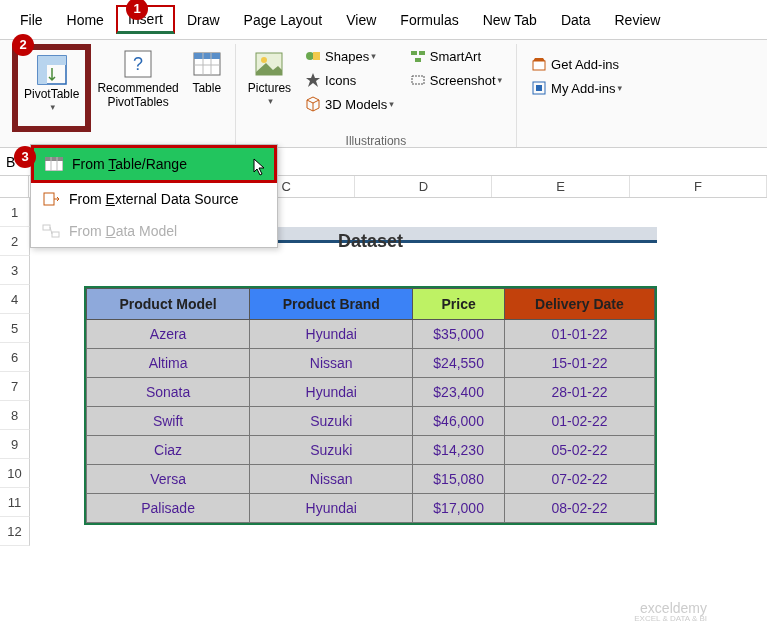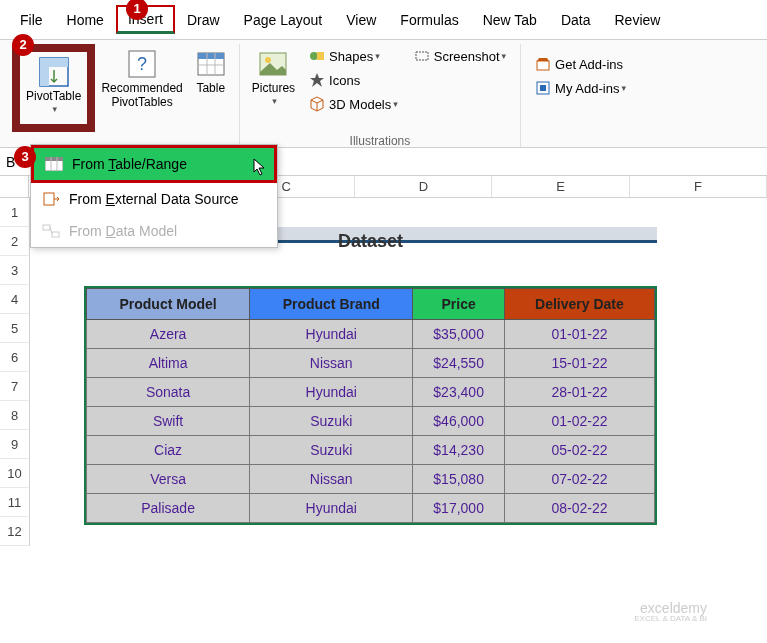--- a/index.html
+++ b/index.html
@@ -12,21 +12,21 @@
 
 
 .ribbon { display: flex; height: 108px; border-bottom: 1px solid #d0d0d0; background: #fafafa; padding: 4px 6px 0; }
 .ribbon-group { display: flex; flex-direction: column; align-items: center; padding: 0 6px; border-right: 1px solid #e0e0e0; }
 .ribbon-group-row { display: flex; }
 .ribbon-btn { display: flex; flex-direction: column; align-items: center; justify-content: flex-start; padding: 2px 6px; font-size: 12px; text-align: center; height: 88px; cursor: pointer; }
 .ribbon-btn-small { display: flex; align-items: center; padding: 2px 8px; font-size: 13px; height: 24px; cursor: pointer; }
 .ribbon-icon { width: 32px; height: 32px; margin: 2px 0; display: flex; align-items: center; justify-content: center; }
 .ribbon-icon-sm { width: 16px; height: 16px; margin-right: 4px; display: inline-flex; align-items: center; }
 .ribbon-label { line-height: 1.15; }
-.pivot-box { border: 8px solid #7f1d1d; padding-bottom: 3px; }
+.pivot-box { border: 6px solid #7f1d1d; padding-bottom: 3px; }
 .group-caption { font-size: 12px; color: #666; text-align: center; padding: 2px 0 4px; }
 .dropdown-arrow { font-size: 9px; color: #555; margin-left: 2px; }
 
 
 .dropdown { position: absolute; left: 30px; top: 144px; width: 248px; background: #fff; border: 1px solid #c0c0c0; box-shadow: 2px 2px 6px rgba(0,0,0,0.18); z-index: 10; }
 .dropdown-item { display: flex; align-items: center; padding: 8px 10px; font-size: 14px; cursor: pointer; }
 .dropdown-item.highlight { background: #22c55e; border: 3px solid #c00000; }
 .dropdown-item.disabled { color: #b0b0b0; }
 .dd-icon { width: 20px; height: 16px; margin-right: 8px; display: inline-flex; align-items: center; justify-content: center; }
 .underline { text-decoration: underline; }
@@ -49,21 +49,21 @@
 
 
 .dataset-title { position: absolute; left: 84px; top: 29px; width: 573px; height: 16px; background: #d6dce4; border-bottom: 3px solid #1f4e78; text-align: center; font-size: 18px; font-weight: bold; color: #333; line-height: 29px; }
 
 
 .data-table { position: absolute; left: 84px; top: 88px; width: 573px; border: 2px solid #1a7a47; }
 .data-table table { width: 100%; border-collapse: collapse; font-size: 14px; }
 .data-table th { padding: 7px 4px; font-weight: bold; color: #222; border: 1px solid #555; text-align: center; }
 .data-table th:nth-child(1) { background: #8ea9db; }
 .data-table th:nth-child(2) { background: #3b82f6; }
-.data-table th:nth-child(3) { background: #22c55e; }
+.data-table th:nth-child(3) { background: #bef264; }
 .data-table th:nth-child(4) { background: #c2410c; }
 .data-table td { padding: 6px 4px; background: #d0d0d0; color: #4c1d95; border: 1px solid #777; text-align: center; }
 
 
 .badge { position: absolute; width: 22px; height: 22px; background: #c00000; color: #fff; border-radius: 50%; font-size: 13px; font-weight: bold; text-align: center; line-height: 22px; z-index: 20; }
 .b1 { left: 126px; top: -2px; }
 .b2 { left: 12px; top: 34px; }
 .b3 { left: 14px; top: 146px; }
 
 
@@ -173,20 +173,30 @@
               </svg>
             </span>
           <span>3D Models</span>
             <span class="dropdown-arrow">▾</span>
         </div>
       </div>
       <div style="display:flex;flex-direction:column">
         <div class="ribbon-btn-small">
           <span class="ribbon-icon-sm">
               <svg width="16" height="16">
+                <rect x="1" y="3" width="6" height="4" fill="#6aa84f"></rect>
+                <rect x="9" y="3" width="6" height="4" fill="#6aa84f"></rect>
+                <rect x="5" y="10" width="6" height="4" fill="#6aa84f"></rect>
+              </svg>
+            </span>
+          <span>SmartArt</span>
+        </div>
+        <div class="ribbon-btn-small">
+          <span class="ribbon-icon-sm">
+              <svg width="16" height="16">
                 <rect x="2" y="4" width="12" height="8" fill="none" stroke="#555" stroke-dasharray="2 1"></rect>
               </svg>
             </span>
           <span>Screenshot</span>
             <span class="dropdown-arrow">▾</span>
         </div>
       </div>
     </div>
     <div class="group-caption">Illustrations</div>
   </div>

